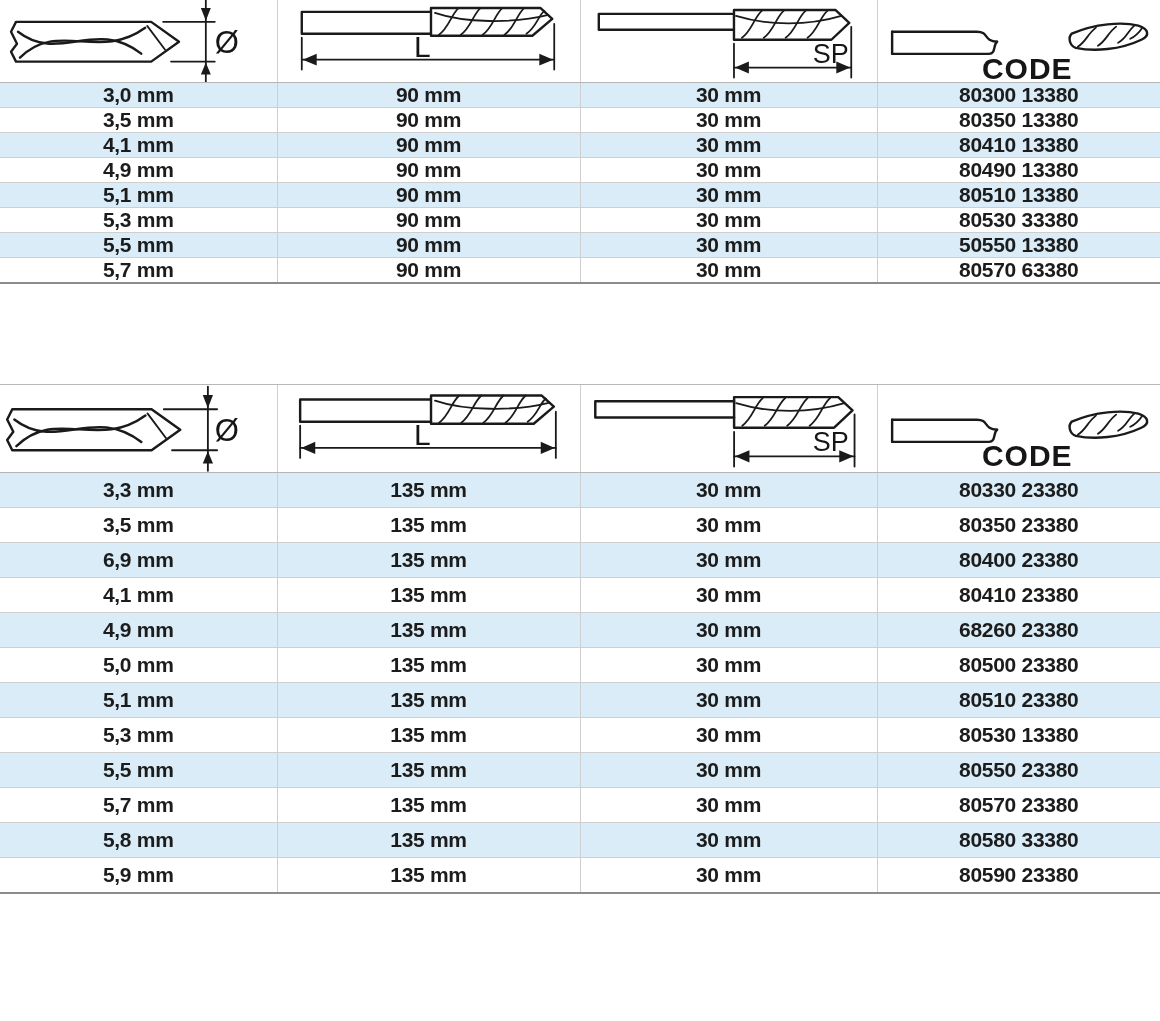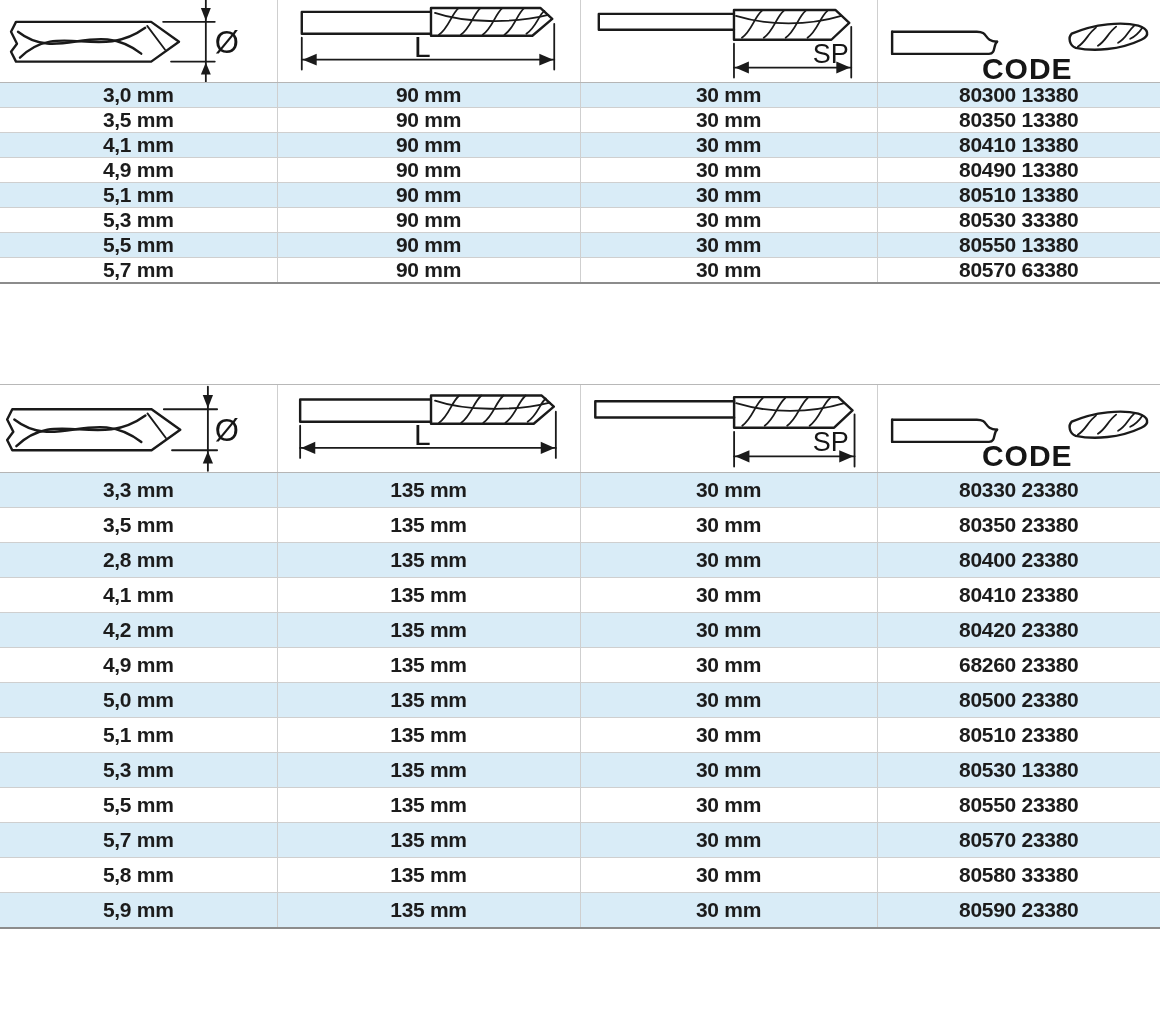--- a/index.html
+++ b/index.html
@@ -185,21 +185,21 @@
           <tr>
             <td>5,3 mm</td>
             <td>90 mm</td>
             <td>30 mm</td>
             <td>80530 33380</td>
           </tr>
           <tr>
             <td>5,5 mm</td>
             <td>90 mm</td>
             <td>30 mm</td>
-            <td>80550 13380</td>
+            <td>50550 13380</td>
           </tr>
           <tr>
             <td>5,7 mm</td>
             <td>90 mm</td>
             <td>30 mm</td>
             <td>80570 63380</td>
           </tr>
         </tbody>
     </table>
   </section>
@@ -293,36 +293,30 @@
             <td>30 mm</td>
             <td>80330 23380</td>
           </tr>
           <tr>
             <td>3,5 mm</td>
             <td>135 mm</td>
             <td>30 mm</td>
             <td>80350 23380</td>
           </tr>
           <tr>
-            <td>2,8 mm</td>
+            <td>6,9 mm</td>
             <td>135 mm</td>
             <td>30 mm</td>
             <td>80400 23380</td>
           </tr>
           <tr>
             <td>4,1 mm</td>
             <td>135 mm</td>
             <td>30 mm</td>
             <td>80410 23380</td>
-          </tr>
-          <tr>
-            <td>4,2 mm</td>
-            <td>135 mm</td>
-            <td>30 mm</td>
-            <td>80420 23380</td>
           </tr>
           <tr>
             <td>4,9 mm</td>
             <td>135 mm</td>
             <td>30 mm</td>
             <td>68260 23380</td>
           </tr>
           <tr>
             <td>5,0 mm</td>
             <td>135 mm</td>

